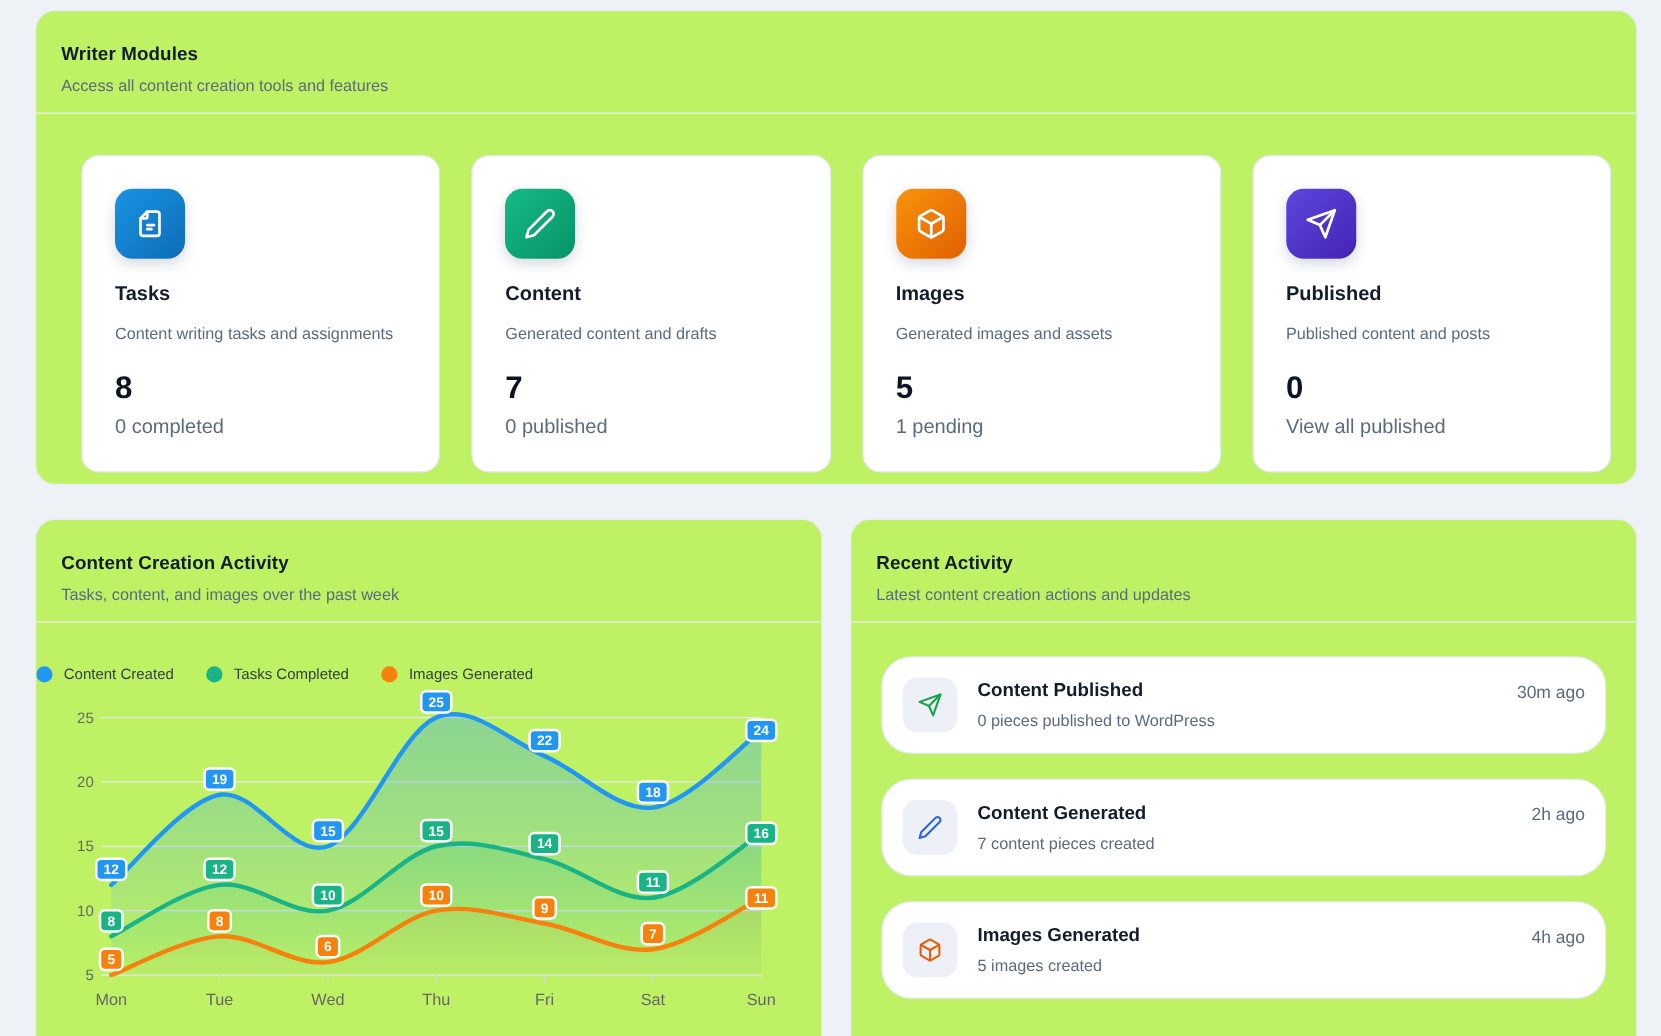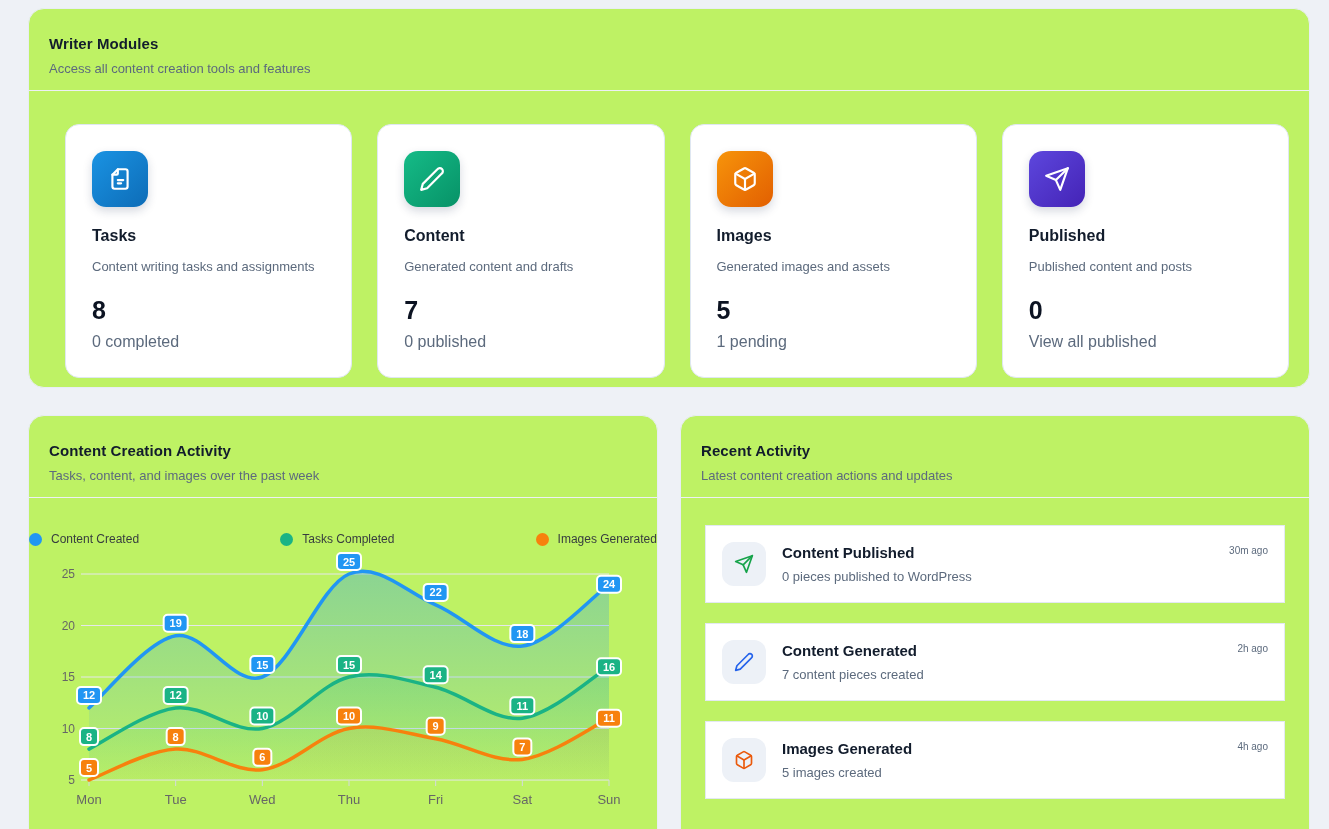--- a/index.html
+++ b/index.html
@@ -52,49 +52,49 @@
   .bottom-row {
     display: grid;
     grid-template-columns: 630px 1fr;
     gap: 22px;
     margin-top: 27px;
   }
   .bottom-row .panel { height: 500px; }
 
   
   .chart-legend {
-    display: flex; justify-content: space-between; align-items: center;
+    display: flex; justify-content: flex-start; align-items: center;
     gap: 26px; margin: 34px 0 6px 0;
     font-size: 12px; color: #373d3f;
   }
   .legend-item { display: flex; align-items: center; gap: 9px; cursor: pointer; }
   .legend-dot { width: 13px; height: 13px; border-radius: 50%; }
   #chart-canvas svg { display: block; }
 
   
   .activity-list { padding: 27px 24px 0 24px; }
   .activity-item {
     border: 1px solid #e3e9f2;
-    border-radius: 0;
+    border-radius: 24px;
     padding: 16px;
     display: flex;
     align-items: center;
     gap: 16px;
     margin-bottom: 20px;
     background: #fff;
   }
   .activity-icon {
     width: 44px; height: 44px; border-radius: 12px;
     background: #edf1f7;
     display: flex; align-items: center; justify-content: center;
     flex: 0 0 auto;
   }
   .activity-title { font-size: 15px; font-weight: 700; margin-bottom: 8px; }
   .activity-desc { font-size: 13px; color: #5c6a7d; }
-  .activity-time { margin-left: auto; align-self: flex-start; padding-top: 3px; font-size: 10px; color: #5c6a7d; }
+  .activity-time { margin-left: auto; align-self: flex-start; padding-top: 3px; font-size: 14px; color: #5c6a7d; }
 </style>
 </head>
 <body>
 
 <div class="page">
 
   <section class="panel top-panel">
     <div class="panel-header">
       <div class="panel-title">Writer Modules</div>
       <div class="panel-subtitle">Access all content creation tools and features</div>

